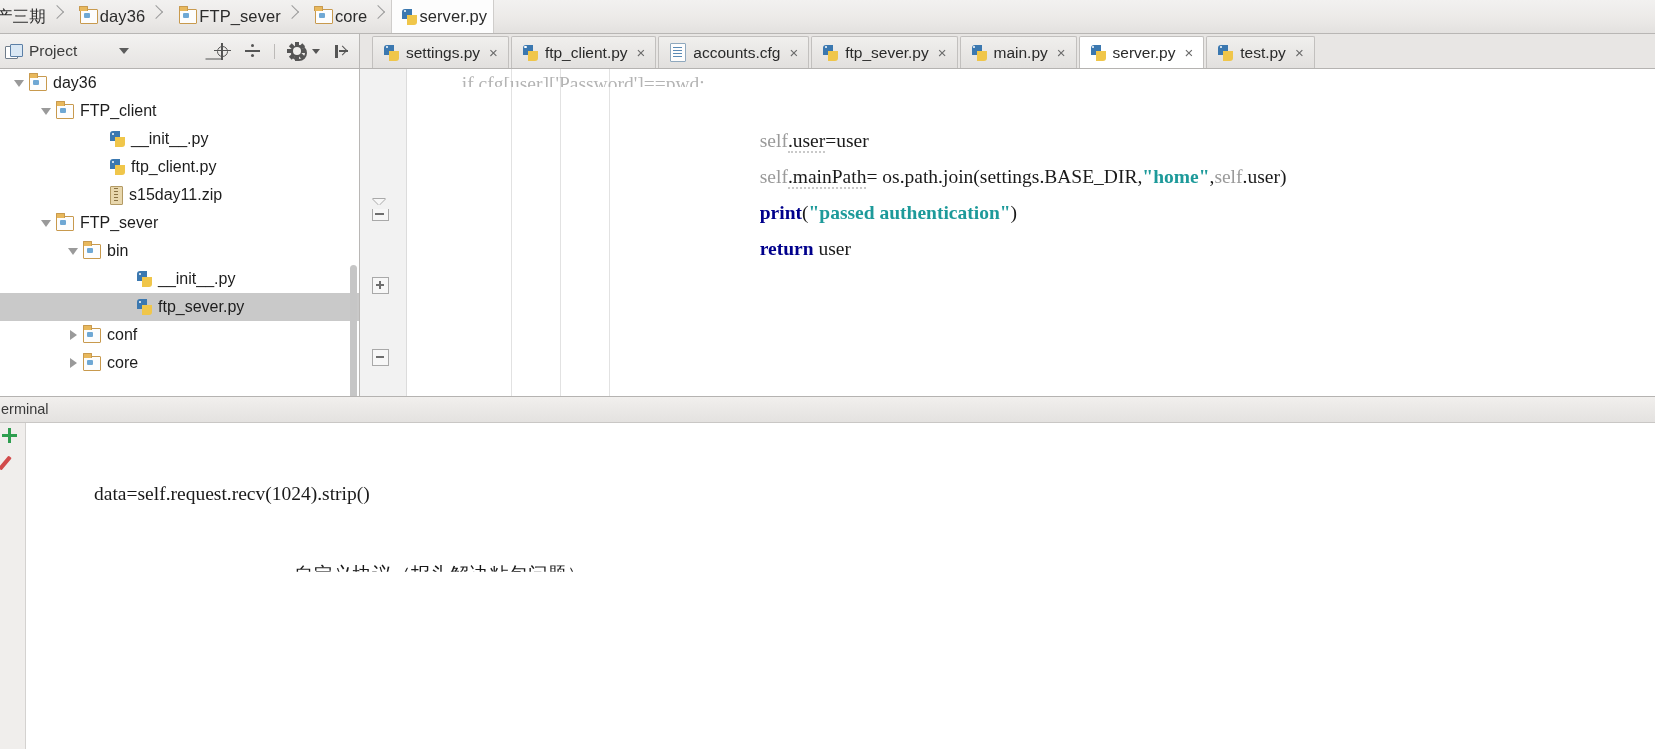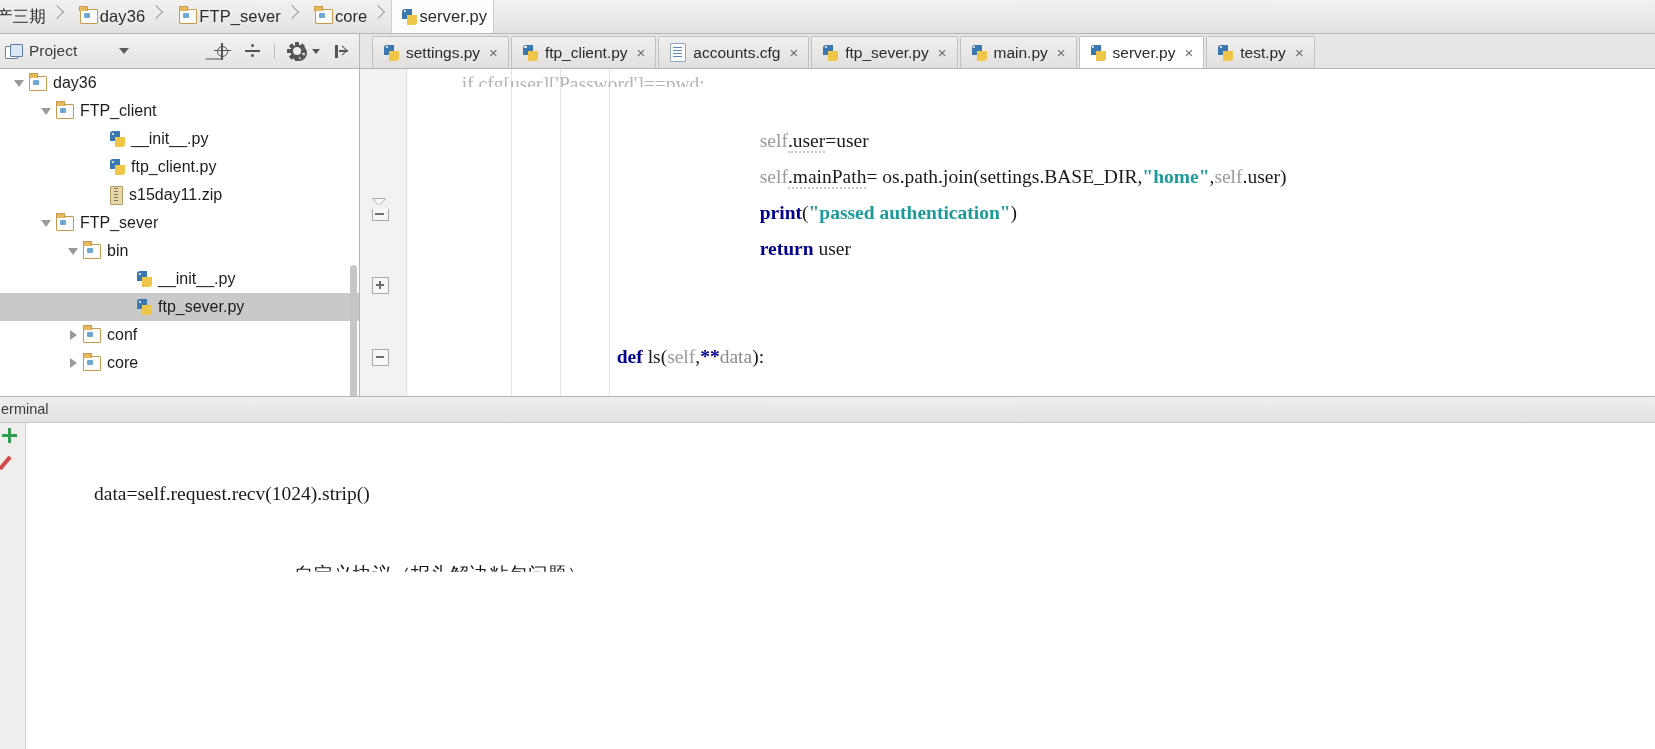--- a/index.html
+++ b/index.html
@@ -590,23 +590,20 @@
 
         <div class="cline">
           <span style="padding-left:298px"></span><span class="kw">return</span><span class="plain"> user</span>
         </div>
 
         <div class="cline"></div>
 
 
         <div class="cline"></div>
 
-        <div class="cline">
-          <span style="padding-left:155px"></span><span class="kw">def</span><span class="plain"> ls(</span><span class="self">self</span><span class="plain">,</span><span class="kw">**</span><span class="param">data</span><span class="plain">):</span>
-        </div>
 
         <div class="cline"></div>
 
       </div>
     </div>
   </div>
 
   <div class="term-bar">
     <span class="term-tab">erminal</span>
   </div>

